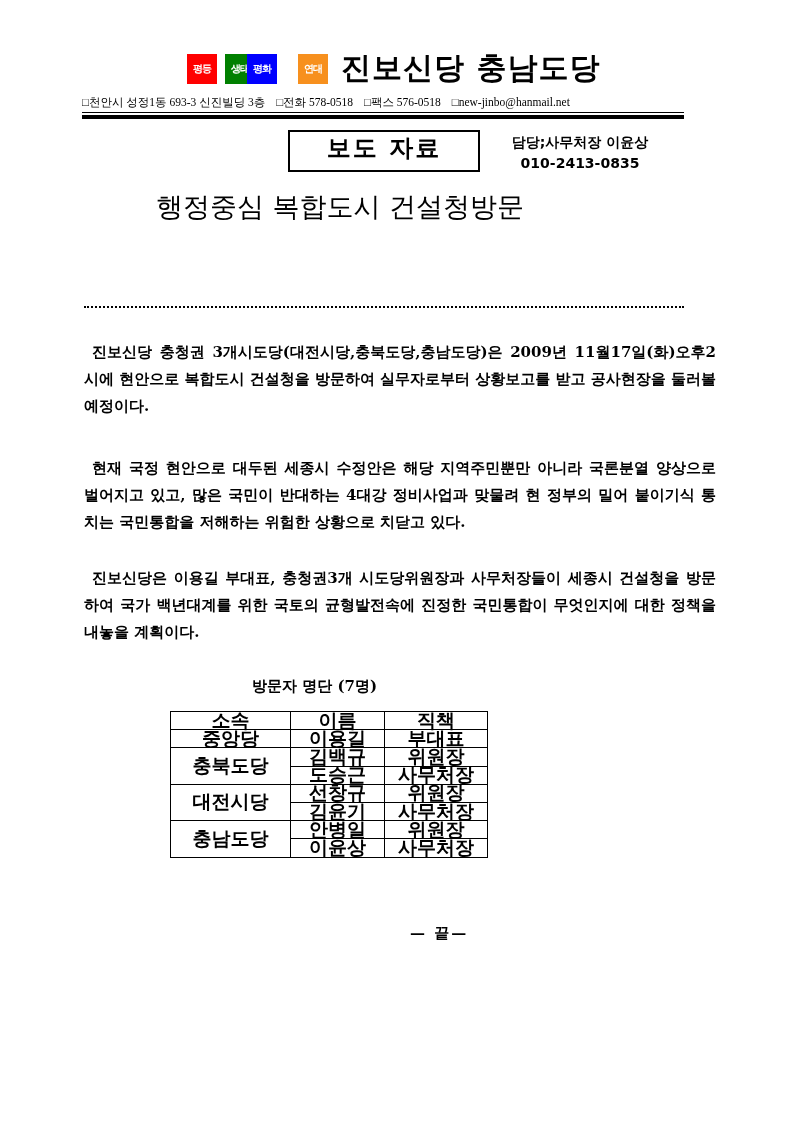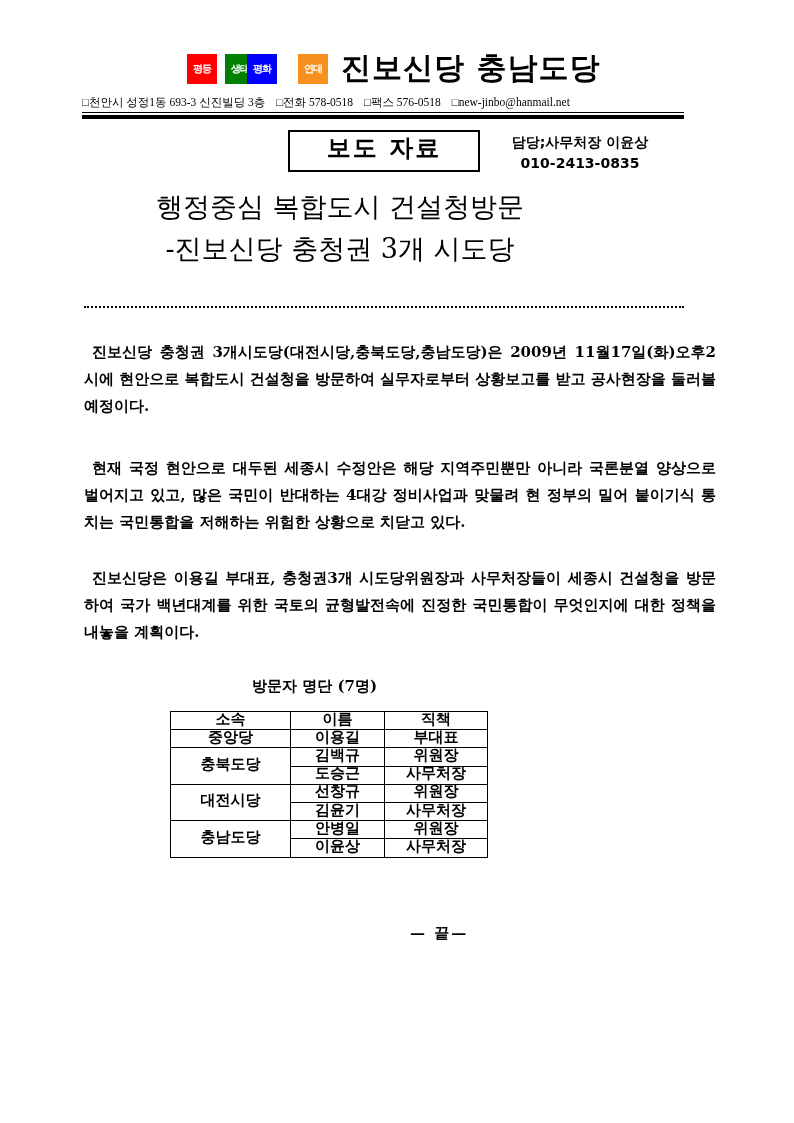--- a/index.html
+++ b/index.html
@@ -10,21 +10,21 @@
   .contact span { margin-right:8px; }
   .rule-thin { position:absolute; left:82px; width:602px; top:112px; height:1px; background:#000; }
   .rule-thick { position:absolute; left:82px; width:602px; top:115px; height:4px; background:#000; }
   .press-box { position:absolute; left:288px; top:130px; width:188px; height:38px; border:2px solid #000; display:flex; justify-content:center; font-size:24px; font-weight:bold; letter-spacing:2px; }
   .contact-person { position:absolute; left:500px; top:132px; width:160px; text-align:center; font-size:14px; font-weight:bold; line-height:21px; }
   .headline { position:absolute; left:0; width:666px; text-align:center; font-family:"DejaVu Serif", serif; font-size:27px; line-height:42px; top:186px;padding-left:7px; }
   .dotted { position:absolute; left:84px; width:600px; top:306px; border-top:2px dotted #000; }
   .para { position:absolute; left:84px; width:632px; font-family:"DejaVu Serif", serif; font-size:15px; line-height:27px; font-weight:bold; text-align:justify; }
   .para-indent { text-indent:8px; }
   .list-title { position:absolute; left:252px; top:677px; font-family:"DejaVu Serif", serif; font-size:15px; font-weight:bold; }
-  table.visitors { position:absolute; left:170px; top:711px; border-collapse:collapse; font-family:Liberation Mono, monospace; font-size:15px; font-weight:bold; }
+  table.visitors { position:absolute; left:170px; top:711px; border-collapse:collapse; font-family:Liberation Serif, serif; font-size:19px; font-weight:bold; }
   table.visitors td, table.visitors th { border:1px solid #000; padding:0; height:17.2px; text-align:center; font-weight:bold; line-height:16px; }
   .c1 { width:119px; } .c2 { width:93px; } .c3 { width:102px; }
   .end-mark { position:absolute; left:410px; top:924px; font-family:"DejaVu Serif", serif; font-size:15px; font-weight:bold; letter-spacing:2px; }
 </style>
 </head>
 <body>
 
 <div class="logo-box" style="left:187px;background:#FF0000;">평등</div>
 <div class="logo-box" style="left:225px;background:#008000;">생태</div>
 <div class="logo-box" style="left:247px;background:#0000FF;">평화</div>
@@ -44,21 +44,20 @@
 <div class="press-box">
   <span>보도 자료</span>
 </div>
 <div class="contact-person">
   <div>담당;사무처장 이윤상</div>
   <div>010-2413-0835</div>
 </div>
 
 <div class="headline">
   <div>행정중심 복합도시 건설청방문</div>
-  <div>-진보신당 충청권 3개 시도당</div>
 </div>
 
 <div class="dotted"></div>
 
 <div class="para para-indent" style="top:339px;">진보신당 충청권 3개시도당(대전시당,충북도당,충남도당)은  2009년 11월17일(화)오후2시에 현안으로 복합도시 건설청을 방문하여 실무자로부터 상황보고를 받고  공사현장을 둘러볼 예정이다.</div>
 <div class="para para-indent" style="top:455px;">현재 국정 현안으로 대두된 세종시 수정안은 해당 지역주민뿐만 아니라 국론분열 양상으로 벌어지고 있고, 많은 국민이 반대하는 4대강 정비사업과 맞물려 현 정부의 밀어 붙이기식 통치는 국민통합을 저해하는 위험한 상황으로 치닫고 있다.</div>
 <div class="para para-indent" style="top:565px;">진보신당은 이용길 부대표, 충청권3개 시도당위원장과 사무처장들이  세종시 건설청을 방문하여 국가 백년대계를 위한  국토의 균형발전속에 진정한 국민통합이 무엇인지에 대한 정책을 내놓을 계획이다.</div>
 
 <div class="list-title">방문자 명단 (7명)</div>
 

